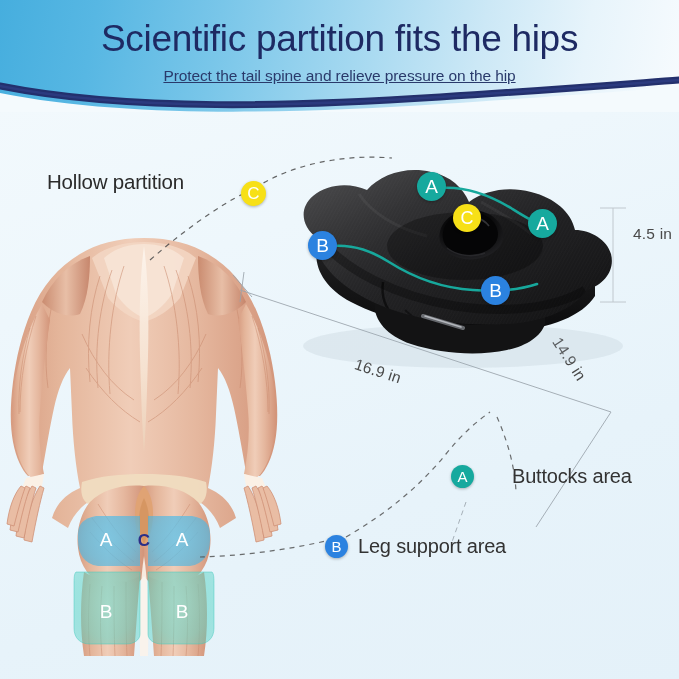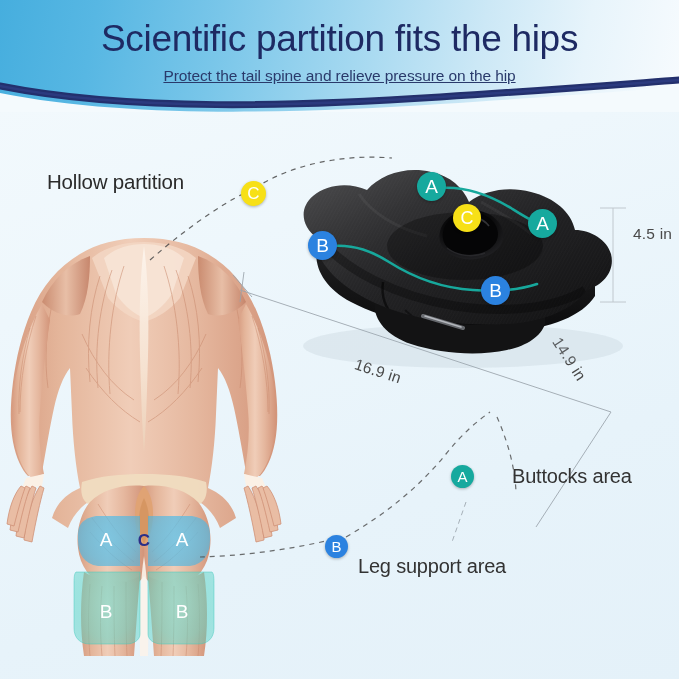--- a/index.html
+++ b/index.html
@@ -352,15 +352,15 @@
   <div class="badge teal" style="left:417px;top:172px;width:29px;height:29px;font-size:19px;">A</div>
   <div class="badge teal" style="left:528px;top:209px;width:29px;height:29px;font-size:19px;">A</div>
   <div class="badge yellow" style="left:453px;top:204px;width:28px;height:28px;font-size:18px;color:#ffffff;">C</div>
   <div class="badge blue" style="left:308px;top:231px;width:29px;height:29px;font-size:19px;">B</div>
   <div class="badge blue" style="left:481px;top:276px;width:29px;height:29px;font-size:19px;">B</div>
 
   <div class="badge teal" style="left:451px;top:465px;width:23px;height:23px;font-size:15px;">A</div>
   <div class="legend-text" style="left:484px;top:465px;margin-left:28px;">Buttocks area</div>
 
   <div class="badge blue" style="left:325px;top:535px;width:23px;height:23px;font-size:15px;">B</div>
-  <div class="legend-text" style="left:358px;top:555px;">Leg support area</div>
+  <div class="legend-text" style="left:358px;top:535px;">Leg support area</div>
 
 </div>
 
 </body></html>

